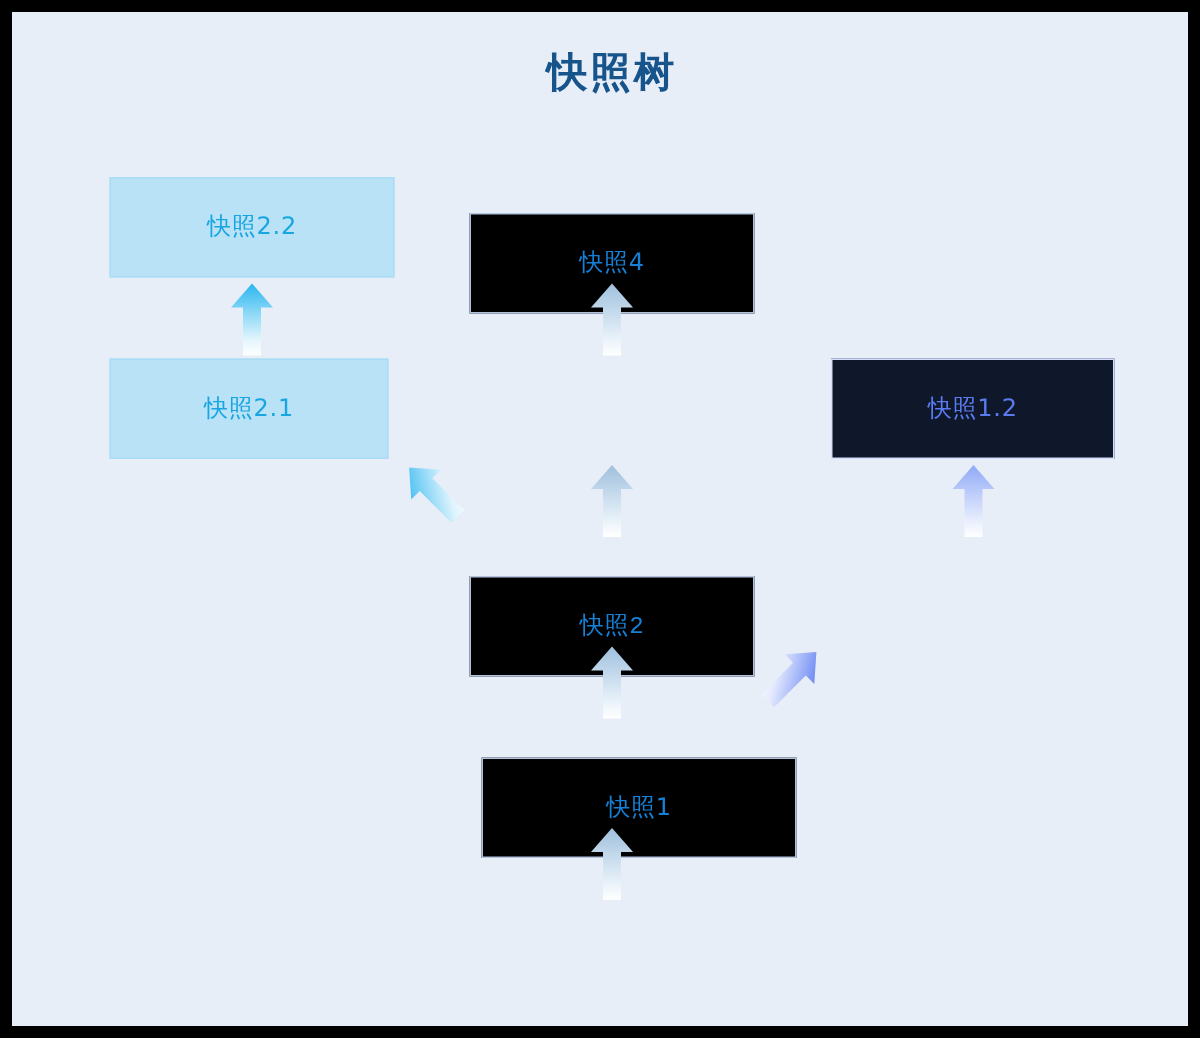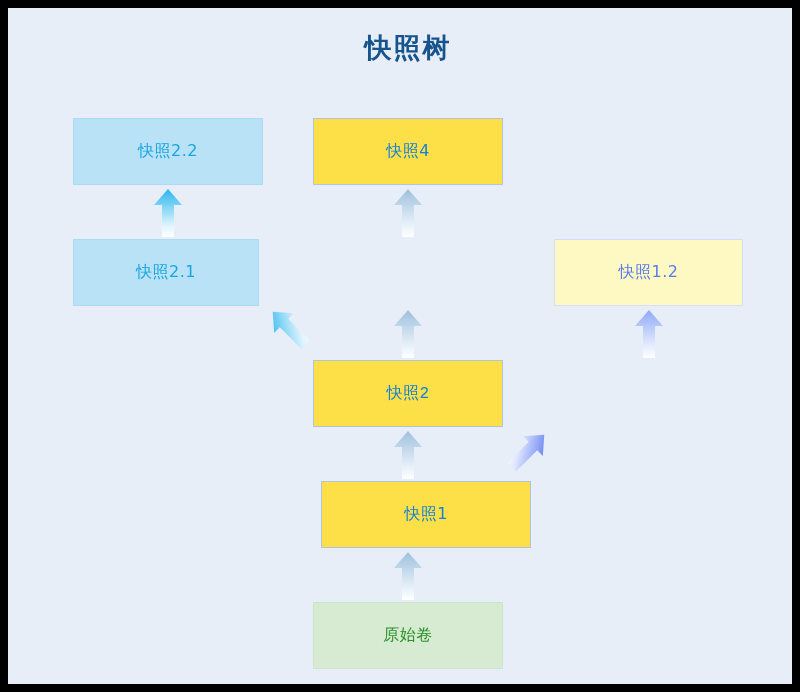--- a/index.html
+++ b/index.html
@@ -44,33 +44,34 @@
     display: flex;
     align-items: center;
     justify-content: center;
     font-size: 16px;
     letter-spacing: 0.5px;
     user-select: none;
   }
 
   
   .node.main {
-    background: #fde047;
+    background: #000000;
     border: 1px solid #b2c4dd;
     color: #1580d6;
+    margin-top: 24px;
   }
   
   .node.branch2 {
     background: #b9e2f7;
     border: 1px solid #aadcf5;
     color: #18a6e2;
   }
   
   .node.branch1 {
-    background: #fef9c3;
+    background: #0f172a;
     border: 1px solid #d4ddfb;
     color: #5a7bf0;
   }
   
   .node.origin {
     background: #d6ebd1;
     border: 1px solid #cde5c7;
     color: #2b9124;
   }
 
@@ -103,23 +104,20 @@
 
 
   <div class="node main" style="left:305px; top:352px; width:190px; height:67px;font-family:Liberation Mono, monospace;">
     <span>快照2</span>
   </div>
 
   <div class="node main" style="left:313px; top:473px; width:210px; height:67px;">
     <span>快照1</span>
   </div>
 
-  <div class="node origin" style="left:305px; top:594px; width:190px; height:67px;">
-    <span>原始卷</span>
-  </div>
 
   <div class="node branch1" style="left:546px; top:231px; width:189px; height:67px;">
     <span>快照1.2</span>
   </div>
 
 
   <svg width="0" height="0" style="position:absolute" aria-hidden="true">
     <defs>
       <linearGradient id="gradMain" x1="0" y1="1" x2="0" y2="0">
         <stop offset="0%" stop-color="#ffffff"></stop>

